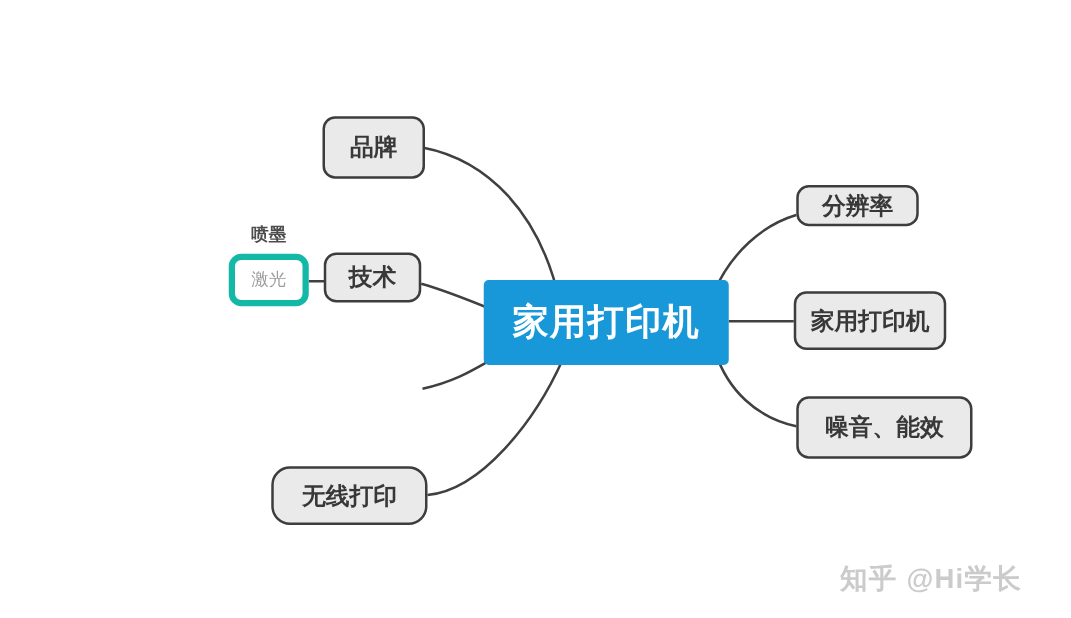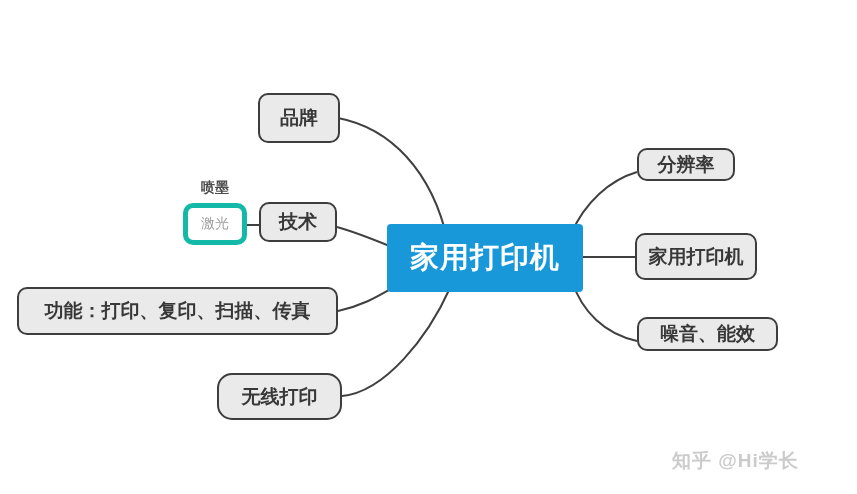--- a/index.html
+++ b/index.html
@@ -23,21 +23,21 @@
   }
   .node.sub{
     background:#ffffff;border:5px solid #14b8a6;color:#9C9C9C;
     font-weight:400;font-size:14px;border-radius:10px;
   }
   .floating-label{
     position:absolute;z-index:2;font-size:14px;color:#4D4D4D;
     text-align:center;font-weight:700;
   }
   .watermark{
-    position:absolute;z-index:3;left:672px;top:448px;font-size:19px;
+    position:absolute;z-index:3;left:672px;top:448px;font-size:22px;
     color:#CBCBCB;font-weight:700;letter-spacing:1px;
   }
 </style>
 </head>
 <body>
 
 <div class="canvas">
 
   <svg class="wires" width="857" height="494" viewBox="0 0 857 494">
     <path d="M338,118 C390,128 432,170 448,242"></path>
@@ -63,35 +63,32 @@
   </div>
 
   <div class="floating-label" style="left:183px;top:179px;width:64px;">
     <span>喷墨</span>
   </div>
 
   <div class="node sub" style="left:183px;top:203px;width:64px;height:42px;">
     <span>激光</span>
   </div>
 
-  <div class="node gray" style="left:17px;top:287px;width:321px;height:48px;">
-    <span>功能：打印、复印、扫描、传真</span>
-  </div>
 
   <div class="node gray" style="left:217px;top:373px;width:125px;height:47px;border-radius:15px;">
     <span>无线打印</span>
   </div>
 
   <div class="node gray" style="left:637px;top:148px;width:98px;height:33px;">
     <span>分辨率</span>
   </div>
 
   <div class="node gray" style="left:635px;top:233px;width:122px;height:47px;">
     <span>家用打印机</span>
   </div>
 
-  <div class="node gray" style="left:637px;top:317px;width:141px;height:34px;">
+  <div class="node gray" style="left:637px;top:317px;width:141px;height:50px;">
     <span>噪音、能效</span>
   </div>
 
   <div class="watermark">知乎 @Hi学长</div>
 
 </div>
 
 </body></html>

